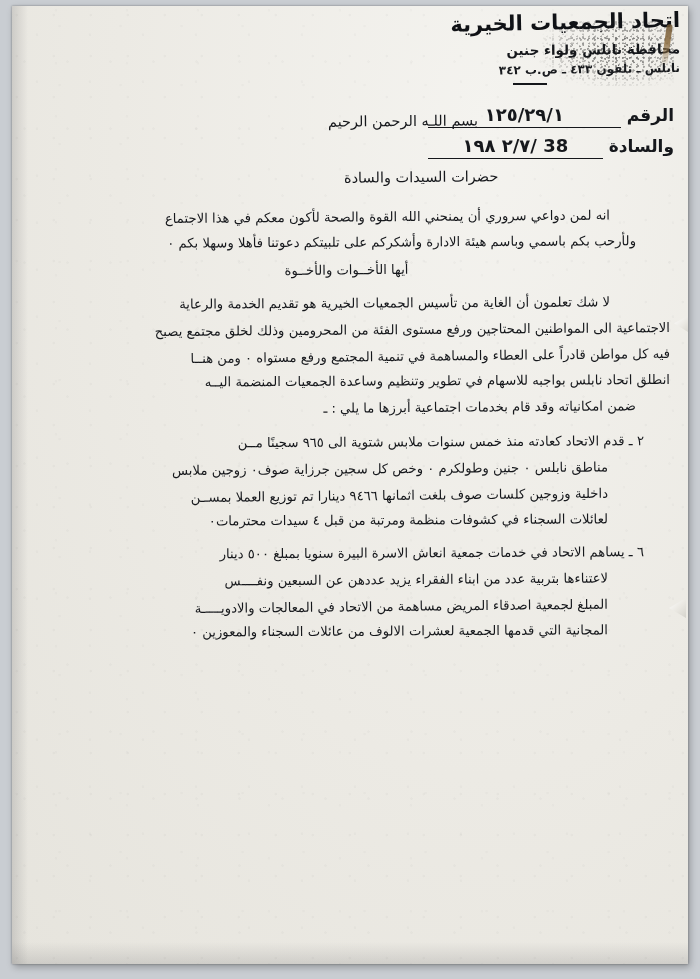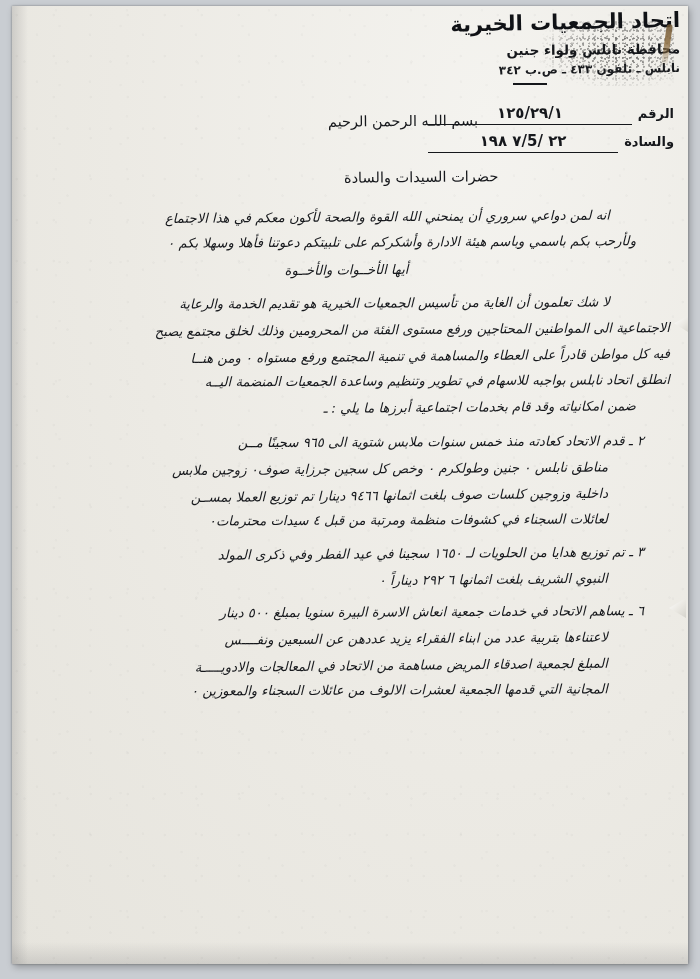--- a/index.html
+++ b/index.html
@@ -132,32 +132,32 @@
     font-weight: bold;
   }
   .ref-row {
     display: flex;
     align-items: baseline;
     gap: 6px;
     margin-bottom: 7px;
   }
   .ref-label {
     color: #16181c;
-    font-size: 13px;
+    font-size: 17px;
     flex: 0 0 auto;
   }
   .ref-value-wrap {
     flex: 1 1 auto;
     border-bottom: 1.6px solid #15171b;
     text-align: center;
     padding-bottom: 2px;
   }
   .ref-value {
     color: #101216;
-    font-size: 15px;
+    font-size: 18px;
     letter-spacing: 1px;
   }
 
   
   .hand {
     font-family: "DejaVu Sans", sans-serif;
     color: #16181c;
     direction: rtl;
     text-align: right;
   }
@@ -177,21 +177,20 @@
     letter-spacing: 1.5px;
     transform: rotate(-0.6deg);
   }
 
   #body {
     position: absolute;
     left: 11px;
     right: 18px;
     top: 196px;
     direction: rtl;
-    font-style: italic;
   }
   .para {
     margin-bottom: 9px;
   }
   .line {
     font-size: 13.2px;
     line-height: 26px;
     letter-spacing: .6px;
     color: #16181c;
     white-space: nowrap;
@@ -256,21 +255,21 @@
   <div id="refblock">
     <div class="ref-row">
       <span class="ref-label hand">الرقم</span>
       <span class="ref-value-wrap">
         <span class="ref-value hand">١٢٥/٢٩/١</span>
       </span>
     </div>
     <div class="ref-row">
       <span class="ref-label hand">والسادة</span>
       <span class="ref-value-wrap">
-        <span class="ref-value hand">٢٢ /5/٧ ١٩٨</span>
+        <span class="ref-value hand">38 /٢/٧ ١٩٨</span>
       </span>
     </div>
   </div>
 
   <div id="basmala" class="hand">بسم اللـه الرحمن الرحيم</div>
 
   <div id="salutation" class="hand">حضرات السيدات والسادة</div>
 
   <div id="body">
 
@@ -289,24 +288,20 @@
     </div>
 
 
     <div class="list-item">
       <div class="line hand ln-b">٢ ـ قدم الاتحاد كعادته منذ خمس سنوات ملابس شتوية الى ٩٦٥ سجينًا مــن</div>
       <div class="line hand ln-a">مناطق نابلس ٠ جنين وطولكرم ٠ وخص كل سجين جرزاية صوف٠ زوجين ملابس</div>
       <div class="line hand ln-c">داخلية وزوجين كلسات صوف بلغت اثمانها ٩٤٦٦ دينارا تم توزيع العملا بمســن</div>
       <div class="line hand ln-b">لعائلات السجناء  في كشوفات منظمة ومرتبة من قبل ٤  سيدات محترمات٠</div>
     </div>
 
-    <div class="list-item">
-      <div class="line hand ln-a">٣ ـ تم توزيع هدايا  من الحلويات لـ ١٦٥٠ سجينا في عيد الفطر وفي ذكرى المولد</div>
-      <div class="line hand ln-c">النبوي الشريف بلغت اثمانها ٦ ٢٩٢ ديناراً ٠</div>
-    </div>
 
 
 
     <div class="list-item">
       <div class="line hand ln-b">٦ ـ يساهم الاتحاد في خدمات جمعية انعاش الاسرة البيرة سنويا  بمبلغ ٥٠٠ دينار</div>
       <div class="line hand ln-a">لاعتناءها بتربية عدد من ابناء الفقراء يزيد عددهن عن السبعين ونفــــس</div>
       <div class="line hand ln-c">المبلغ لجمعية اصدقاء المريض مساهمة من الاتحاد في المعالجات والادويـــــة</div>
       <div class="line hand ln-b">المجانية التي قدمها الجمعية لعشرات الالوف من عائلات السجناء والمعوزين ٠</div>
     </div>
 

